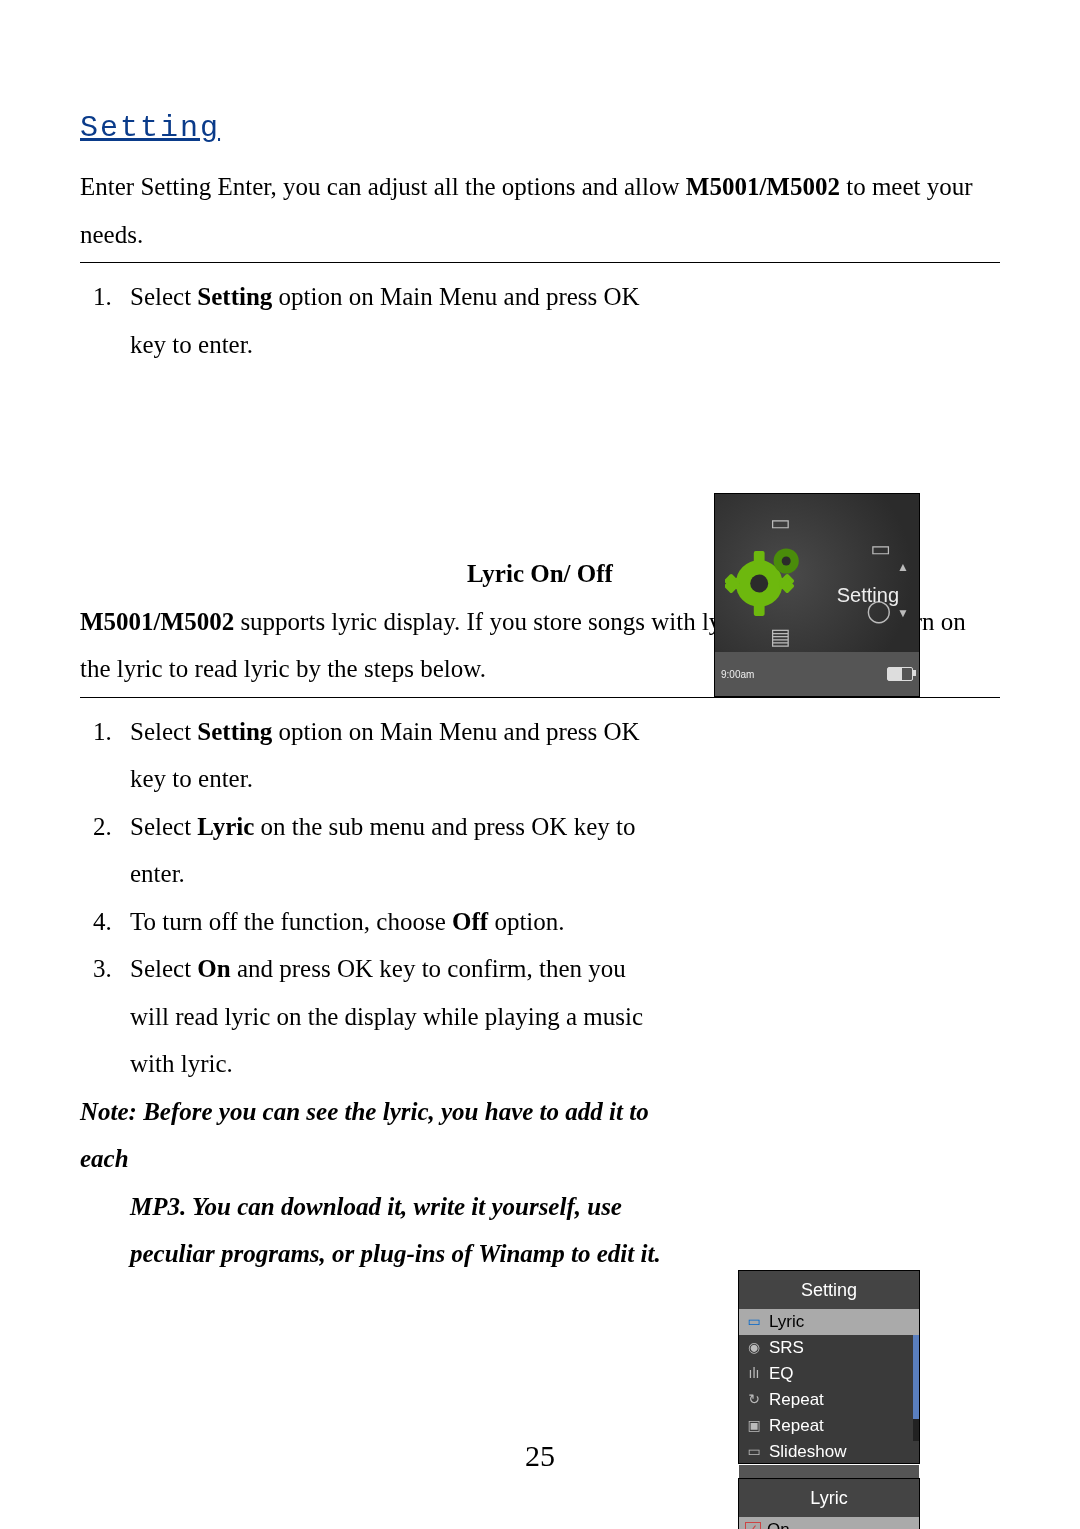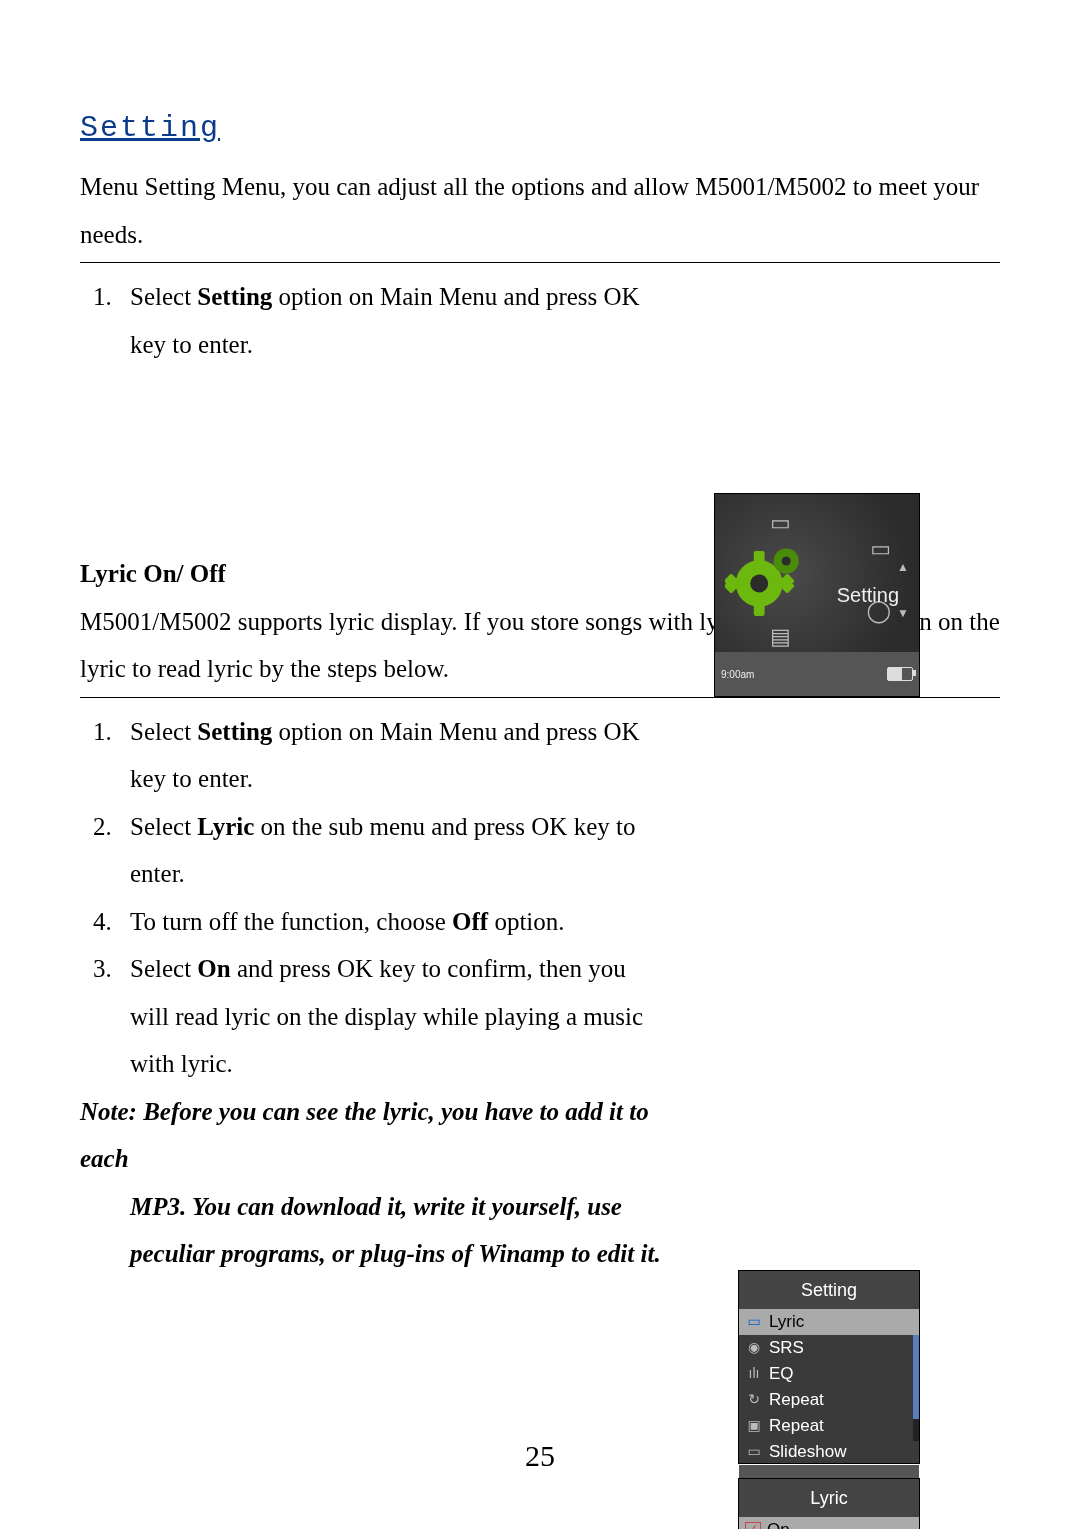--- a/index.html
+++ b/index.html
@@ -22,21 +22,21 @@
     font-family: "Courier New", Courier, monospace;
     font-size: 30px;
     color: #0a3b8a;
     text-decoration: underline;
     letter-spacing: 2px;
     margin-bottom: 6px;
   }
   .intro {
     line-height: 1.9;
   }
-  .intro b { font-weight: normal; }
+  .intro b { font-weight: bold; }
 
   hr.thin {
     border: none;
     border-top: 1px solid #000;
     margin: 4px 0 10px 0;
     width: 100%;
   }
 
   .section { position: relative; }
 
@@ -49,21 +49,21 @@
     position: relative;
     padding-left: 50px;
     margin-bottom: 0px;
   }
   .ol li::before {
     position: absolute;
     left: 13px;
     content: attr(data-num) ".";
   }
 
-  .subhead { font-weight: bold; margin-top: 22px; }
+  .subhead { font-weight: bold; margin-top: 22px; text-align: center; }
 
   .note {
     font-style: italic;
     font-weight: bold;
     padding-left: 0;
     line-height: 1.9;
   }
   .note .l2 { padding-left: 50px; display:block; }
 
   .pagenum {
@@ -191,21 +191,21 @@
 
   svg.gear-svg { width:100%; height:100%; }
 </style>
 </head>
 <body>
 
 <div class="page">
   <div class="title">Setting</div>
 
   <div class="intro">
-    <span>Menu Setting Menu, you can adjust all the options and allow </span><b>M5001/M5002</b><span> to meet your needs.</span>
+    <span>Enter Setting Enter, you can adjust all the options and allow </span><b>M5001/M5002</b><span> to meet your needs.</span>
   </div>
 
   <hr class="thin">
 
   <div class="section">
     <ol class="ol wrap1">
       <li data-num="1">
         <span>Select </span><b>Setting</b><span> option on Main Menu and press OK key to enter.</span>
       </li>
     </ol>

